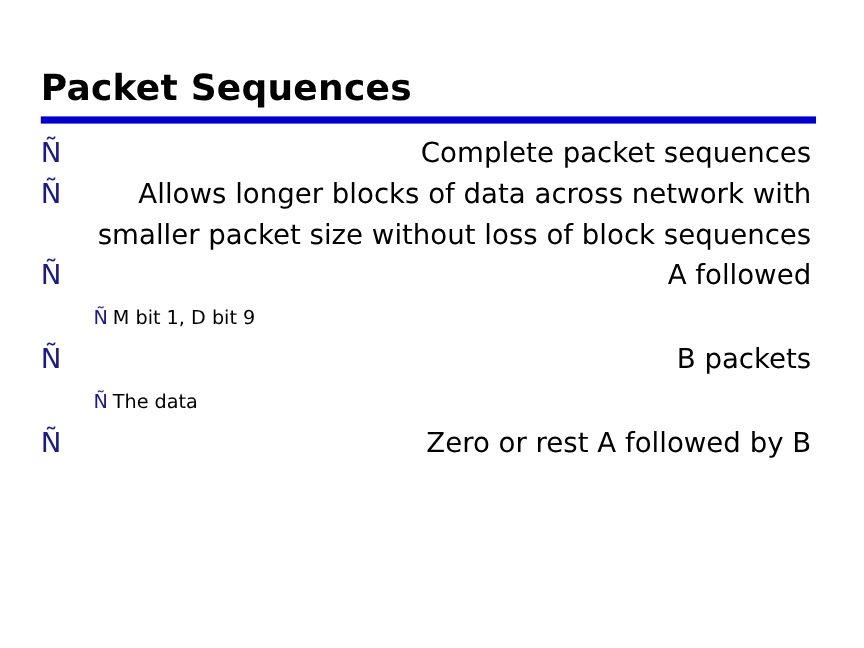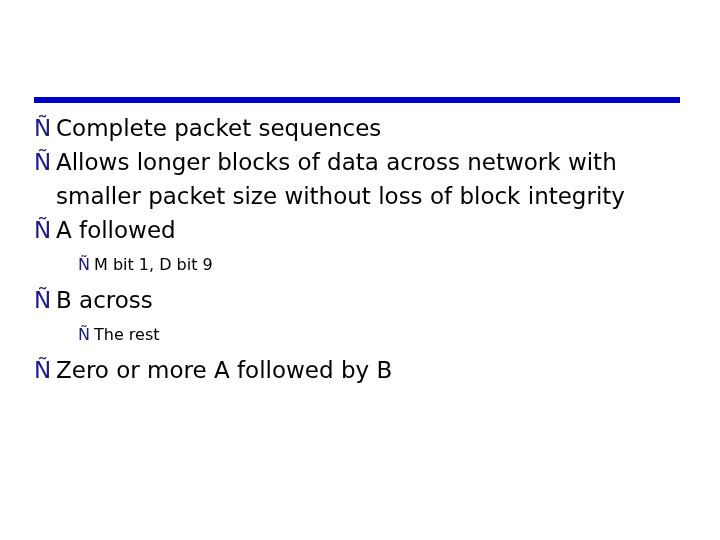--- a/index.html
+++ b/index.html
@@ -73,72 +73,74 @@
   .level-2 .bullet-mark {
     width: 16px;
     font-size: 16px;
   }
   .bullet-text {
     flex: 1 1 auto;
     color: #000000;
   }
   .level-1 .bullet-text {
     max-width: 620px;
+    text-align: right;
   }
   .spacer-sm {
     height: 4px;
   }
 </style>
 </head>
 <body>
 
 <div class="slide">
 
+  <div class="slide-title">Packet Sequences</div>
 
   <div class="title-rule"></div>
 
   <div class="body-list">
 
     <div class="bullet-row level-1">
       <span class="bullet-mark">Ñ</span>
       <span class="bullet-text">Complete packet sequences</span>
     </div>
 
     <div class="bullet-row level-1">
       <span class="bullet-mark">Ñ</span>
-      <span class="bullet-text">Allows longer blocks of data across network with smaller packet size without loss of block integrity</span>
+      <span class="bullet-text">Allows longer blocks of data across network with smaller packet size without loss of block sequences</span>
     </div>
 
     <div class="bullet-row level-1">
       <span class="bullet-mark">Ñ</span>
       <span class="bullet-text">A followed</span>
     </div>
 
     <div class="spacer-sm"></div>
 
     <div class="bullet-row level-2">
       <span class="bullet-mark">Ñ</span>
       <span class="bullet-text">M bit 1, D bit 9</span>
     </div>
 
     <div class="spacer-sm"></div>
 
     <div class="bullet-row level-1">
       <span class="bullet-mark">Ñ</span>
-      <span class="bullet-text">B across</span>
+      <span class="bullet-text">B packets</span>
     </div>
 
     <div class="spacer-sm"></div>
 
     <div class="bullet-row level-2">
       <span class="bullet-mark">Ñ</span>
-      <span class="bullet-text">The rest</span>
+      <span class="bullet-text">The data</span>
     </div>
 
     <div class="spacer-sm"></div>
 
     <div class="bullet-row level-1">
       <span class="bullet-mark">Ñ</span>
-      <span class="bullet-text">Zero or more A followed by B</span>
+      <span class="bullet-text">Zero or rest A followed by B</span>
     </div>
 
   </div>
 </div>
 
 </body></html>

